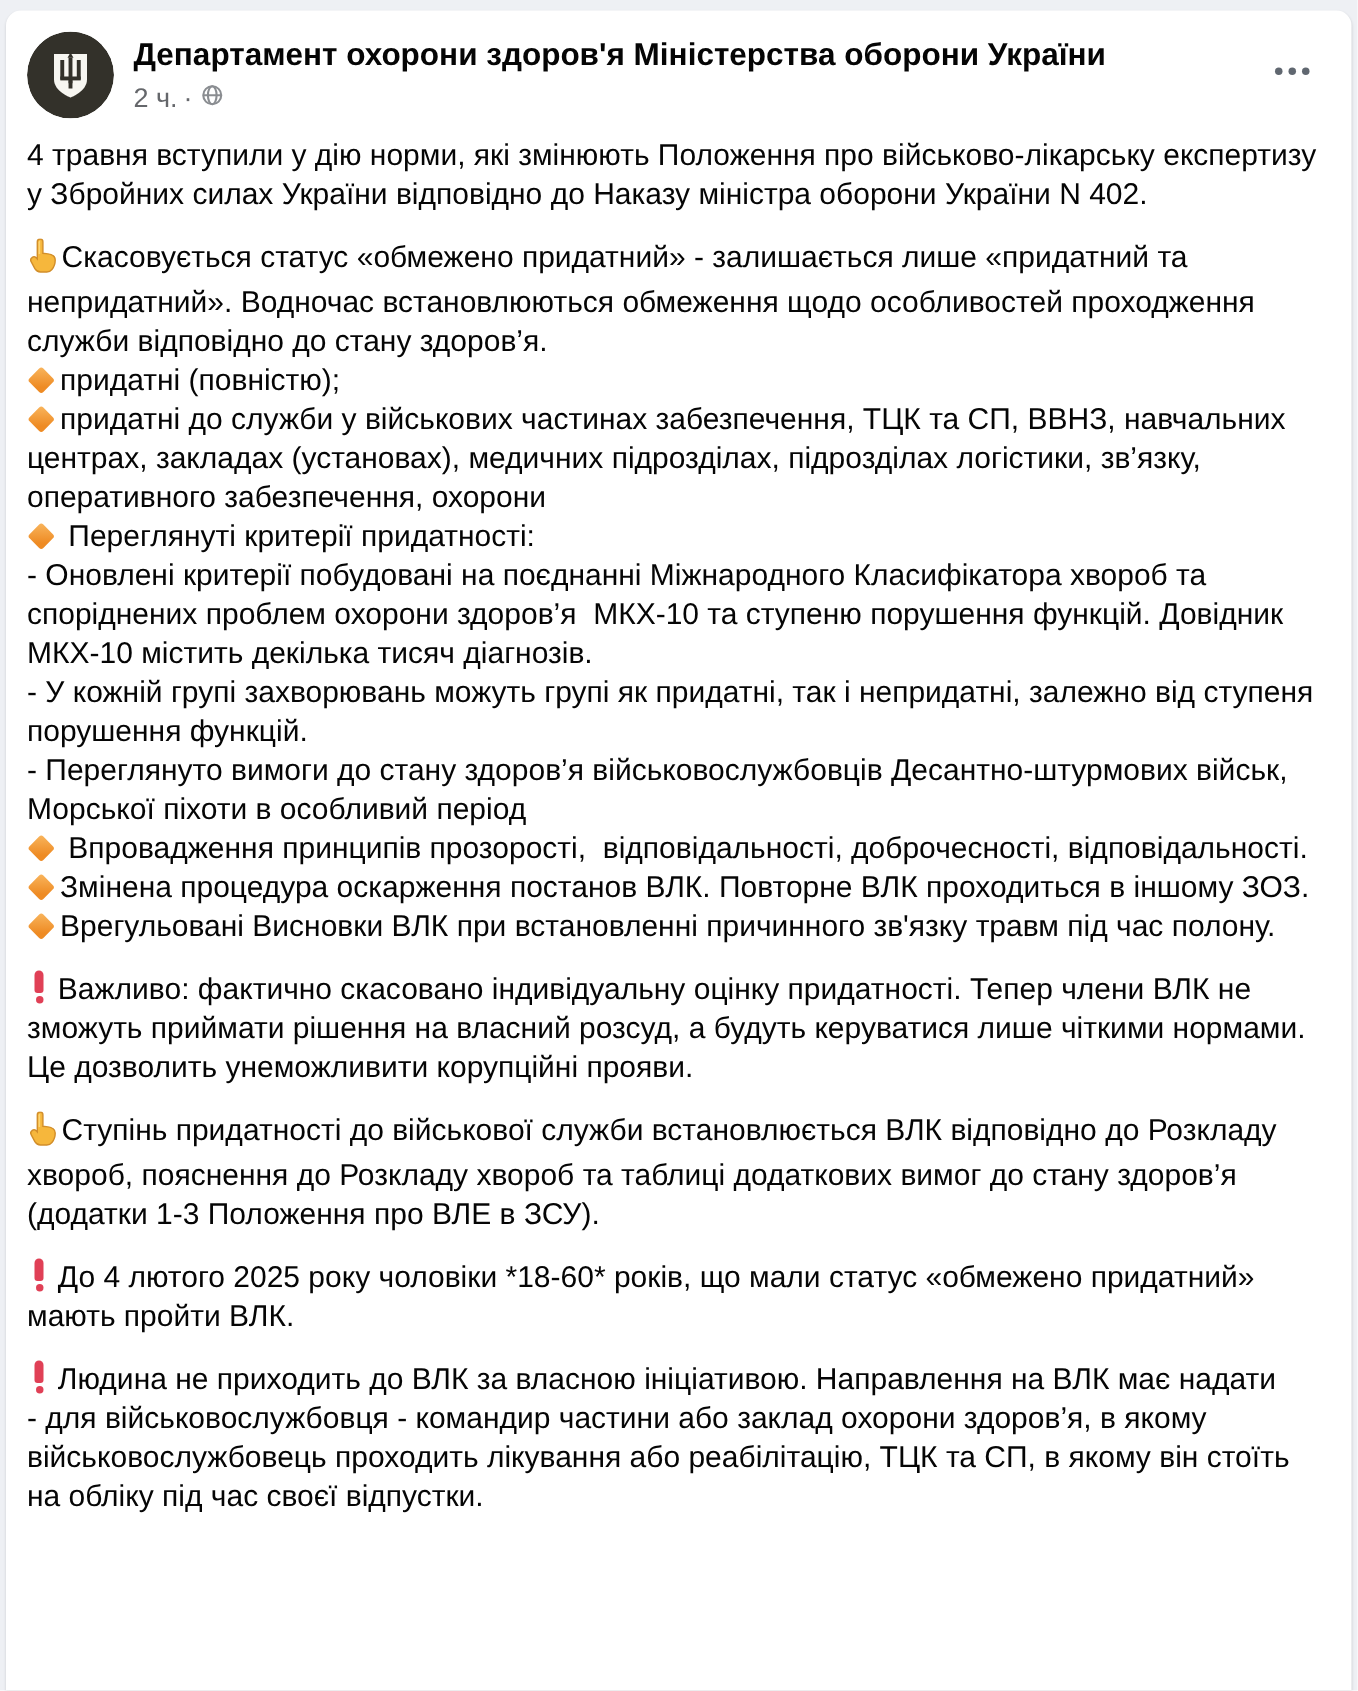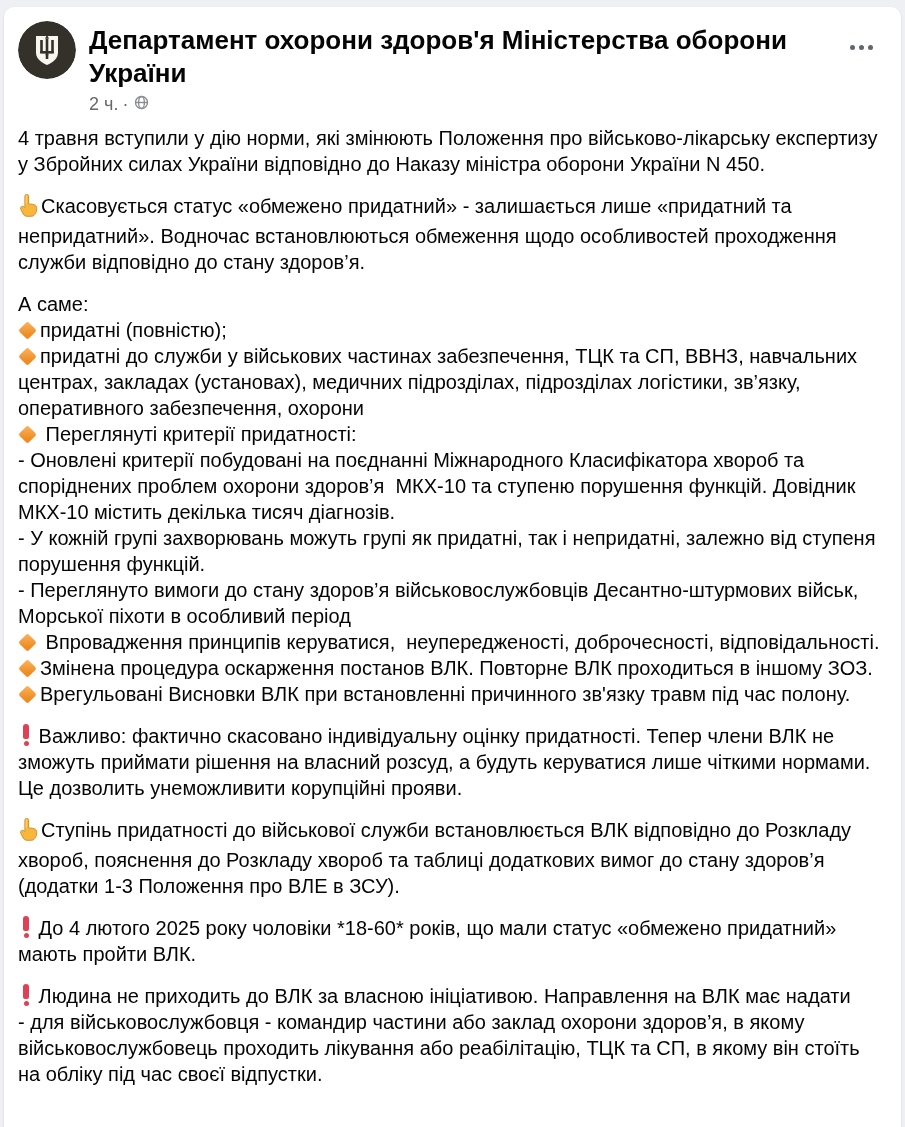--- a/index.html
+++ b/index.html
@@ -19,21 +19,21 @@
     padding:14px 14px 24px 14px;
   }
   
   .post-header{display:flex;align-items:flex-start;}
   .avatar{
     width:58px;height:58px;border-radius:50%;flex:0 0 58px;
     overflow:hidden;cursor:pointer;
   }
   .header-text{margin-left:13px;padding-top:3px;min-width:0;}
   .page-name{
-    font-size:26px;font-weight:700;color:#050505;line-height:1.25;
+    font-size:21px;font-weight:700;color:#050505;line-height:1.25;
     cursor:pointer;
   }
   .meta-row{
     margin-top:6px;display:flex;align-items:center;gap:4px;
     color:#65676b;font-size:18px;line-height:1;text-align:center;
   }
   .meta-row .globe{display:inline-block;margin-left:2px;}
   .options-btn{
     margin-left:auto;margin-right:6px;margin-top:16px;
     display:flex;gap:4px;align-items:center;cursor:pointer;
@@ -114,33 +114,32 @@
     </div>
 
     <div class="options-btn">
       <i></i>
       <i></i>
       <i></i>
     </div>
   </div>
 
   <div class="post-body" id="post-body">
-      <p class="block"><span>4 травня вступили у дію норми, які змінюють Положення про військово-лікарську експертизу у Збройних силах України відповідно до Наказу міністра оборони України N 450.</span></p>
+      <p class="block"><span>4 травня вступили у дію норми, які змінюють Положення про військово-лікарську експертизу у Збройних силах України відповідно до Наказу міністра оборони України N 402.</span></p>
       <p class="block gap"><span class="em-hand"><svg width="21" height="23" viewBox="0 0 22 24">
             <path fill="#f6b73c" stroke="#d28e2a" stroke-width="1" d="M7.2 2.3 C7.2 1.1 8.1 0.3 9.2 0.3 c1 0 1.9 0.8 1.9 2 l0 8 2.3 0.2 c3.7 0.3 6.3 1.3 6.3 4.4 0 2.7-1 5.1-2.3 6.7-0.8 1-2.1 1.7-3.5 1.7 l-4.5 0 c-1.7 0-3.1-0.9-3.9-2.3 L3 16.3 c-0.6-1-0.4-2.3 0.5-3 0.8-0.7 2.1-0.7 2.9 0.1 l0.8 0.8 z"></path>
             <path fill="#fcd476" d="M8.1 2.5 c0-0.7 0.5-1.2 1.1-1.2 l0 9.5 -1.1 -0.1 z"></path>
           </svg></span><span>Скасовується статус «обмежено придатний» - залишається лише «придатний та непридатний». Водночас встановлюються обмеження щодо особливостей проходження служби відповідно до стану здоров’я.</span></p>
-      <p class="block gap"><span>А саме:</span></p>
       <p class="block"><span class="em-diamond"></span><span>придатні (повністю);</span></p>
       <p class="block"><span class="em-diamond"></span><span>придатні до служби у військових частинах забезпечення, ТЦК та СП, ВВНЗ, навчальних центрах, закладах (установах), медичних підрозділах, підрозділах логістики, зв’язку, оперативного забезпечення, охорони</span></p>
       <p class="block"><span class="em-diamond"></span><span> Переглянуті критерії придатності:</span></p>
       <p class="block"><span>- Оновлені критерії побудовані на поєднанні Міжнародного Класифікатора хвороб та споріднених проблем охорони здоров’я  МКХ-10 та ступеню порушення функцій. Довідник МКХ-10 містить декілька тисяч діагнозів.</span></p>
       <p class="block"><span>- У кожній групі захворювань можуть групі як придатні, так і непридатні, залежно від ступеня порушення функцій.</span></p>
       <p class="block"><span>- Переглянуто вимоги до стану здоров’я військовослужбовців Десантно-штурмових військ, Морської піхоти в особливий період</span></p>
-      <p class="block"><span class="em-diamond"></span><span> Впровадження принципів керуватися,  неупередженості, доброчесності, відповідальності.</span></p>
+      <p class="block"><span class="em-diamond"></span><span> Впровадження принципів прозорості,  відповідальності, доброчесності, відповідальності.</span></p>
       <p class="block"><span class="em-diamond"></span><span>Змінена процедура оскарження постанов ВЛК. Повторне ВЛК проходиться в іншому ЗОЗ.</span></p>
       <p class="block"><span class="em-diamond"></span><span>Врегульовані Висновки ВЛК при встановленні причинного зв'язку травм під час полону.</span></p>
       <p class="block gap"><span class="em-excl"><i class="bar"></i><i class="dot"></i></span><span> Важливо: фактично скасовано індивідуальну оцінку придатності. Тепер члени ВЛК не зможуть приймати рішення на власний розсуд, а будуть керуватися лише чіткими нормами. Це дозволить унеможливити корупційні прояви.</span></p>
       <p class="block gap"><span class="em-hand"><svg width="21" height="23" viewBox="0 0 22 24">
             <path fill="#f6b73c" stroke="#d28e2a" stroke-width="1" d="M7.2 2.3 C7.2 1.1 8.1 0.3 9.2 0.3 c1 0 1.9 0.8 1.9 2 l0 8 2.3 0.2 c3.7 0.3 6.3 1.3 6.3 4.4 0 2.7-1 5.1-2.3 6.7-0.8 1-2.1 1.7-3.5 1.7 l-4.5 0 c-1.7 0-3.1-0.9-3.9-2.3 L3 16.3 c-0.6-1-0.4-2.3 0.5-3 0.8-0.7 2.1-0.7 2.9 0.1 l0.8 0.8 z"></path>
             <path fill="#fcd476" d="M8.1 2.5 c0-0.7 0.5-1.2 1.1-1.2 l0 9.5 -1.1 -0.1 z"></path>
           </svg></span><span>Ступінь придатності до військової служби встановлюється ВЛК відповідно до Розкладу хвороб, пояснення до Розкладу хвороб та таблиці додаткових вимог до стану здоров’я (додатки 1-3 Положення про ВЛЕ в ЗСУ).</span></p>
       <p class="block gap"><span class="em-excl"><i class="bar"></i><i class="dot"></i></span><span> До 4 лютого 2025 року чоловіки *18-60* років, що мали статус «обмежено придатний» мають пройти ВЛК.</span></p>
       <p class="block gap"><span class="em-excl"><i class="bar"></i><i class="dot"></i></span><span> Людина не приходить до ВЛК за власною ініціативою. Направлення на ВЛК має надати</span></p>
       <p class="block"><span>- для військовослужбовця - командир частини або заклад охорони здоров’я, в якому військовослужбовець проходить лікування або реабілітацію, ТЦК та СП, в якому він стоїть на обліку під час своєї відпустки.</span></p>

